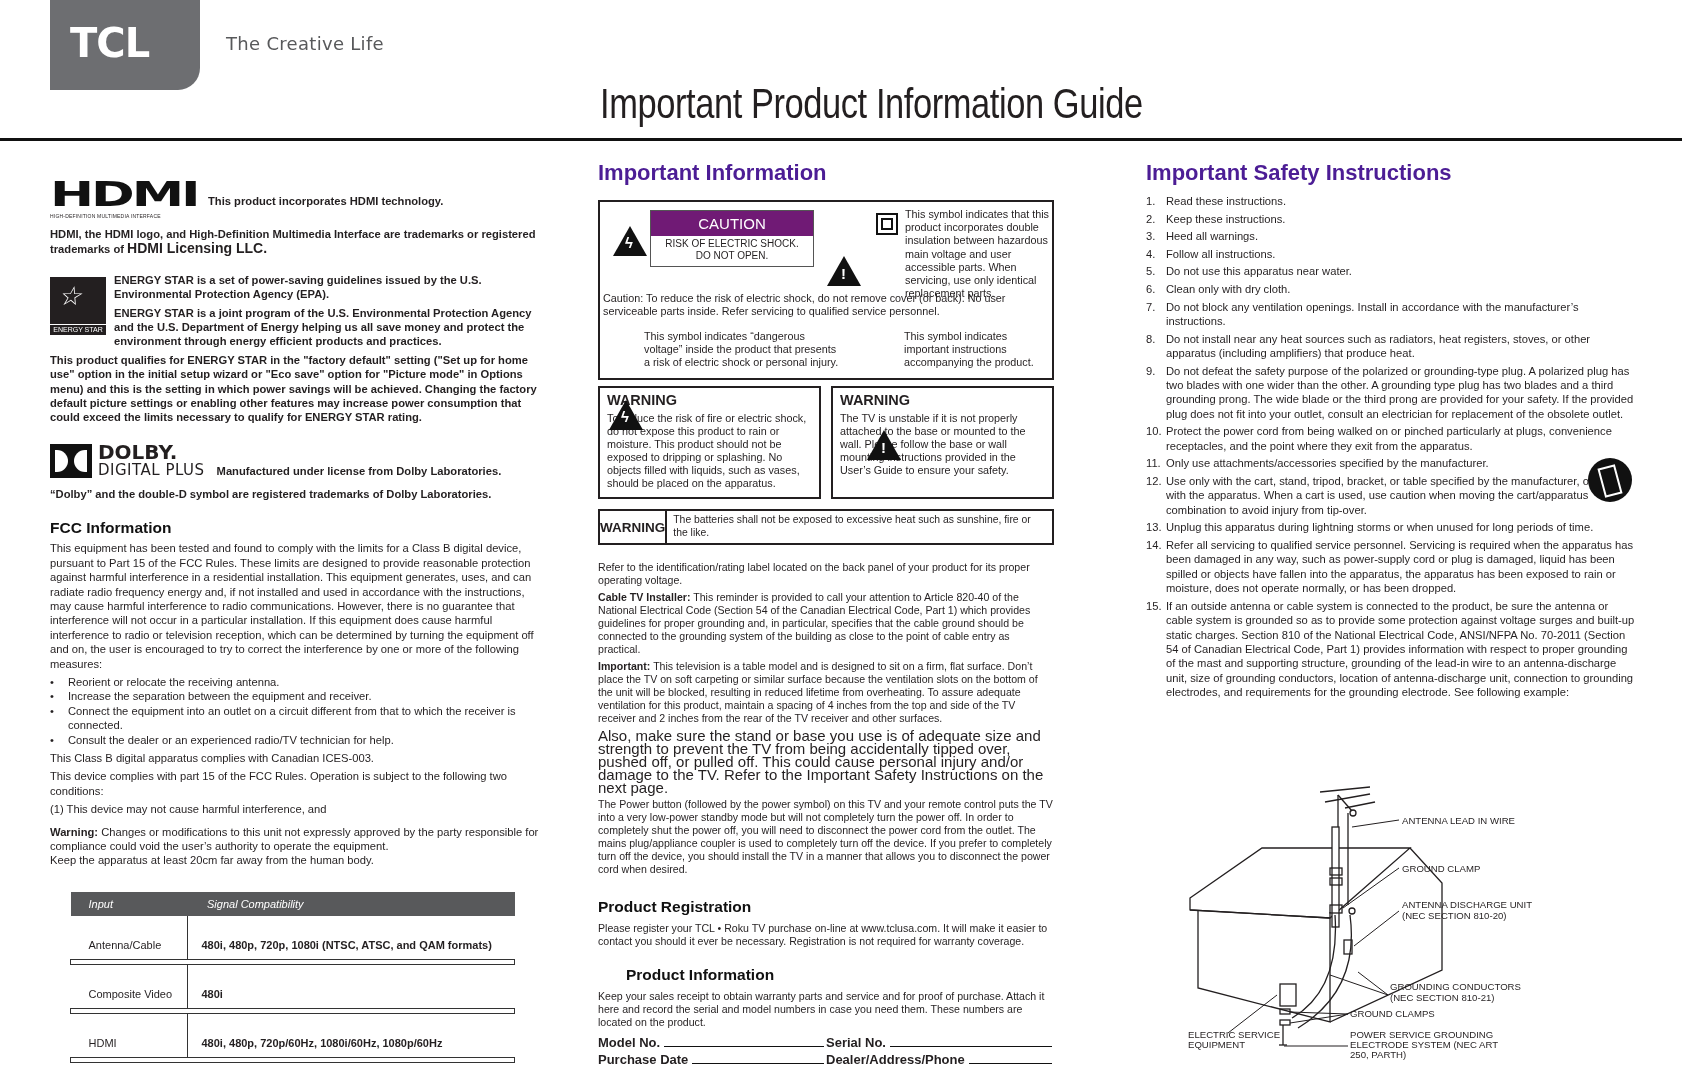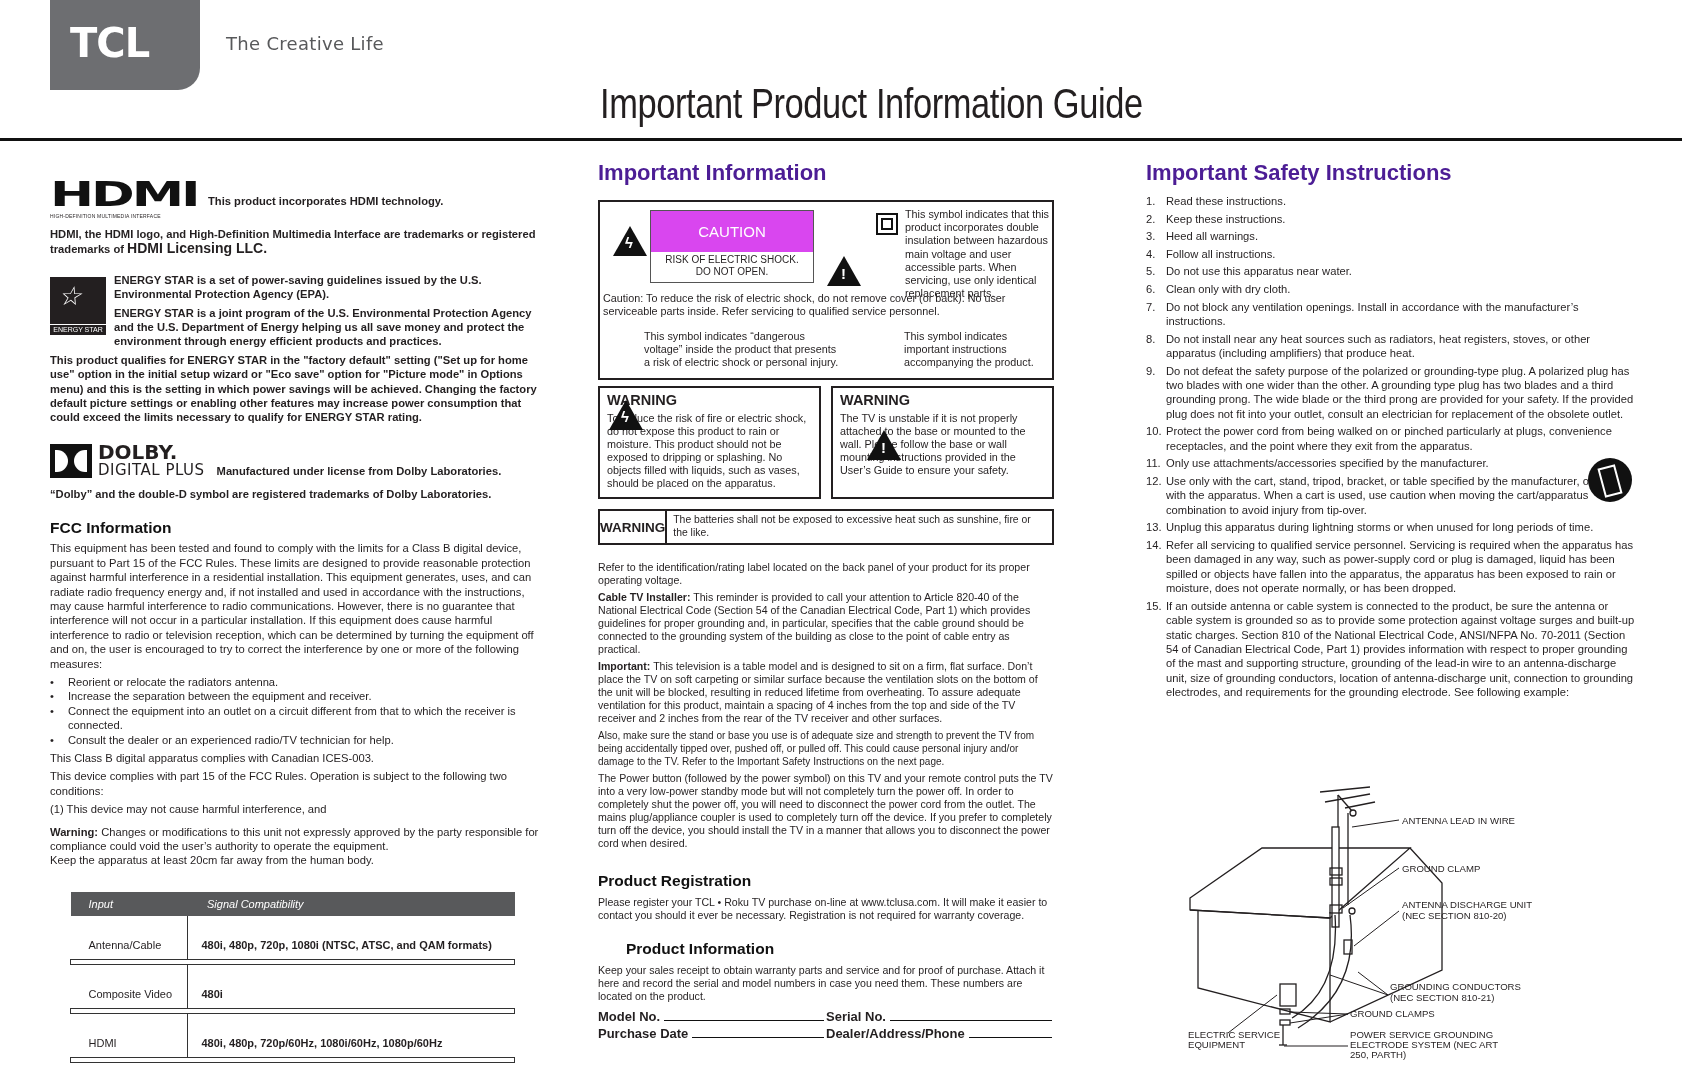--- a/index.html
+++ b/index.html
@@ -59,21 +59,21 @@
   .infobox { border:2px solid #231f20; margin-top:14px; padding:6px 4px 6px 5px; position:relative; height:164px; }
   .warnrow { display:flex; justify-content:space-between; margin-top:6px; }
   .warnbox { border:2px solid #231f20; width:205px; height:101px; padding:4px 7px; }
   .warnbox .h { font-weight:bold; font-size:14.5px; margin-bottom:4px; }
   .batt { border:2px solid #231f20; margin-top:10px; display:flex; height:32px; }
   .batt .l { width:68px; border-right:2px solid #231f20; font-weight:bold; font-size:13.5px; display:flex; align-items:center; justify-content:center; }
   .batt .r { font-size:10.4px; line-height:12.5px; padding:3px 6px; }
   .tri { width:0; height:0; border-left:17px solid transparent; border-right:17px solid transparent; border-bottom:30px solid #111; position:relative; }
   .tri .g { position:absolute; left:-5px; top:9px; color:#fff; font-size:15px; font-weight:bold; line-height:15px; }
   .caution-label { position:absolute; left:50px; top:8px; width:162px; border:1px solid #555; text-align:center; }
-  .caution-label .t { background:#d946ef; color:#fff; font-size:15px; padding:12px 0; }
+  .caution-label .t { background:#701a75; color:#fff; font-size:15px; padding:4px 0; }
   .caution-label .b { font-size:10px; line-height:12px; padding:2px 0 4px; }
   .dbl-ins { position:absolute; left:276px; top:11px; width:18px; height:18px; border:2px solid #111; }
   .dbl-ins::after { content:""; position:absolute; left:3px; top:3px; width:8px; height:8px; border:2px solid #111; }
   .sym-text { font-size:10.8px; line-height:13.2px; position:absolute; }
   .field-row { display:flex; font-weight:bold; font-size:13px; margin-top:2px; }
   .field { display:flex; width:248px; }
   .field .line { flex:1; border-bottom:1px solid #111; margin:0 2px 3px 4px; }
 
   
   ol.safety { list-style:none; padding:0; margin:8px 0 0 0; }
@@ -124,21 +124,21 @@
         <div class="d2">DIGITAL PLUS</div>
       </div>
     </div>
     <div class="dolby-tag">Manufactured under license from Dolby Laboratories.</div>
   </div>
   <p class="pb" style="margin-top:8px;">“Dolby” and the double-D symbol are registered trademarks of Dolby Laboratories.</p>
 
   <h3 class="h3" style="margin-top:18px; margin-bottom:4px;">FCC Information</h3>
   <p class="p">This equipment has been tested and found to comply with the limits for a Class B digital device, pursuant to Part 15 of the FCC Rules. These limits are designed to provide reasonable protection against harmful interference in a residential installation. This equipment generates, uses, and can radiate radio frequency energy and, if not installed and used in accordance with the instructions, may cause harmful interference to radio communications. However, there is no guarantee that interference will not occur in a particular installation. If this equipment does cause harmful interference to radio or television reception, which can be determined by turning the equipment off and on, the user is encouraged to try to correct the interference by one or more of the following measures:</p>
   <ul class="bul">
-    <li>Reorient or relocate the radiators antenna.</li>
+    <li>Reorient or relocate the receiving antenna.</li>
     <li>Increase the separation between the equipment and receiver.</li>
     <li>Connect the equipment into an outlet on a circuit different from that to which the receiver is connected.</li>
     <li>Consult the dealer or an experienced radio/TV technician for help.</li>
   </ul>
   <p class="p">This Class B digital apparatus complies with Canadian ICES-003.</p>
   <p class="p">This device complies with part 15 of the FCC Rules. Operation is subject to the following two conditions:</p>
   <p class="p">(1) This device may not cause harmful interference, and</p>
   <p class="p" style="margin-top:8px; margin-bottom:0;"><b>Warning:</b><span> Changes or modifications to this unit not expressly approved by the party responsible for compliance could void the user’s authority to operate the equipment.</span></p>
   <p class="p">Keep the apparatus at least 20cm far away from the human body.</p>
 
@@ -211,21 +211,21 @@
   </div>
   <div class="batt">
     <div class="l">WARNING</div>
     <div class="r">The batteries shall not be exposed to excessive heat such as sunshine, fire or the like.</div>
   </div>
 
   <div style="margin-top:16px;">
     <p class="p" style="font-size:10.6px; line-height:13px;">Refer to the identification/rating label located on the back panel of your product for its proper operating voltage.</p>
     <p class="p" style="font-size:10.6px; line-height:13px;"><b>Cable TV Installer:</b><span> This reminder is provided to call your attention to Article 820-40 of the National Electrical Code (Section 54 of the Canadian Electrical Code, Part 1) which provides guidelines for proper grounding and, in particular, specifies that the cable ground should be connected to the grounding system of the building as close to the point of cable entry as practical.</span></p>
     <p class="p" style="font-size:10.6px; line-height:13px;"><b>Important:</b><span> This television is a table model and is designed to sit on a firm, flat surface. Don’t place the TV on soft carpeting or similar surface because the ventilation slots on the bottom of the unit will be blocked, resulting in reduced lifetime from overheating. To assure adequate ventilation for this product, maintain a spacing of 4 inches from the top and side of the TV receiver and 2 inches from the rear of the TV receiver and other surfaces.</span></p>
-    <p class="p" style="font-size:10px; line-height:13px;">Also, make sure the stand or base you use is of adequate size and strength to prevent the TV from being accidentally tipped over, pushed off, or pulled off. This could cause personal injury and/or damage to the TV. Refer to the Important Safety Instructions on the next page.</p>
+    <p class="p" style="font-size:15px; line-height:13px;">Also, make sure the stand or base you use is of adequate size and strength to prevent the TV from being accidentally tipped over, pushed off, or pulled off. This could cause personal injury and/or damage to the TV. Refer to the Important Safety Instructions on the next page.</p>
     <p class="p" style="font-size:10.6px; line-height:13px;">The Power button (followed by the power symbol) on this TV and your remote control puts the TV into a very low-power standby mode but will not completely turn the power off. In order to completely shut the power off, you will need to disconnect the power cord from the outlet. The mains plug/appliance coupler is used to completely turn off the device. If you prefer to completely turn off the device, you should install the TV in a manner that allows you to disconnect the power cord when desired.</p>
   </div>
 
   <h3 class="h3" style="margin-top:22px; margin-bottom:6px;">Product Registration</h3>
   <p class="p" style="font-size:10.6px; line-height:13px;">Please register your TCL • Roku TV purchase on-line at www.tclusa.com. It will make it easier to contact you should it ever be necessary. Registration is not required for warranty coverage.</p>
   <h3 class="h3" style="margin-top:18px; margin-bottom:6px;margin-left:28px;">Product Information</h3>
   <p class="p" style="font-size:10.6px; line-height:13px;">Keep your sales receipt to obtain warranty parts and service and for proof of purchase. Attach it here and record the serial and model numbers in case you need them. These numbers are located on the product.</p>
   <div class="field-row" style="margin-top:6px;">
     <div class="field">
         <span>Model No.</span>

